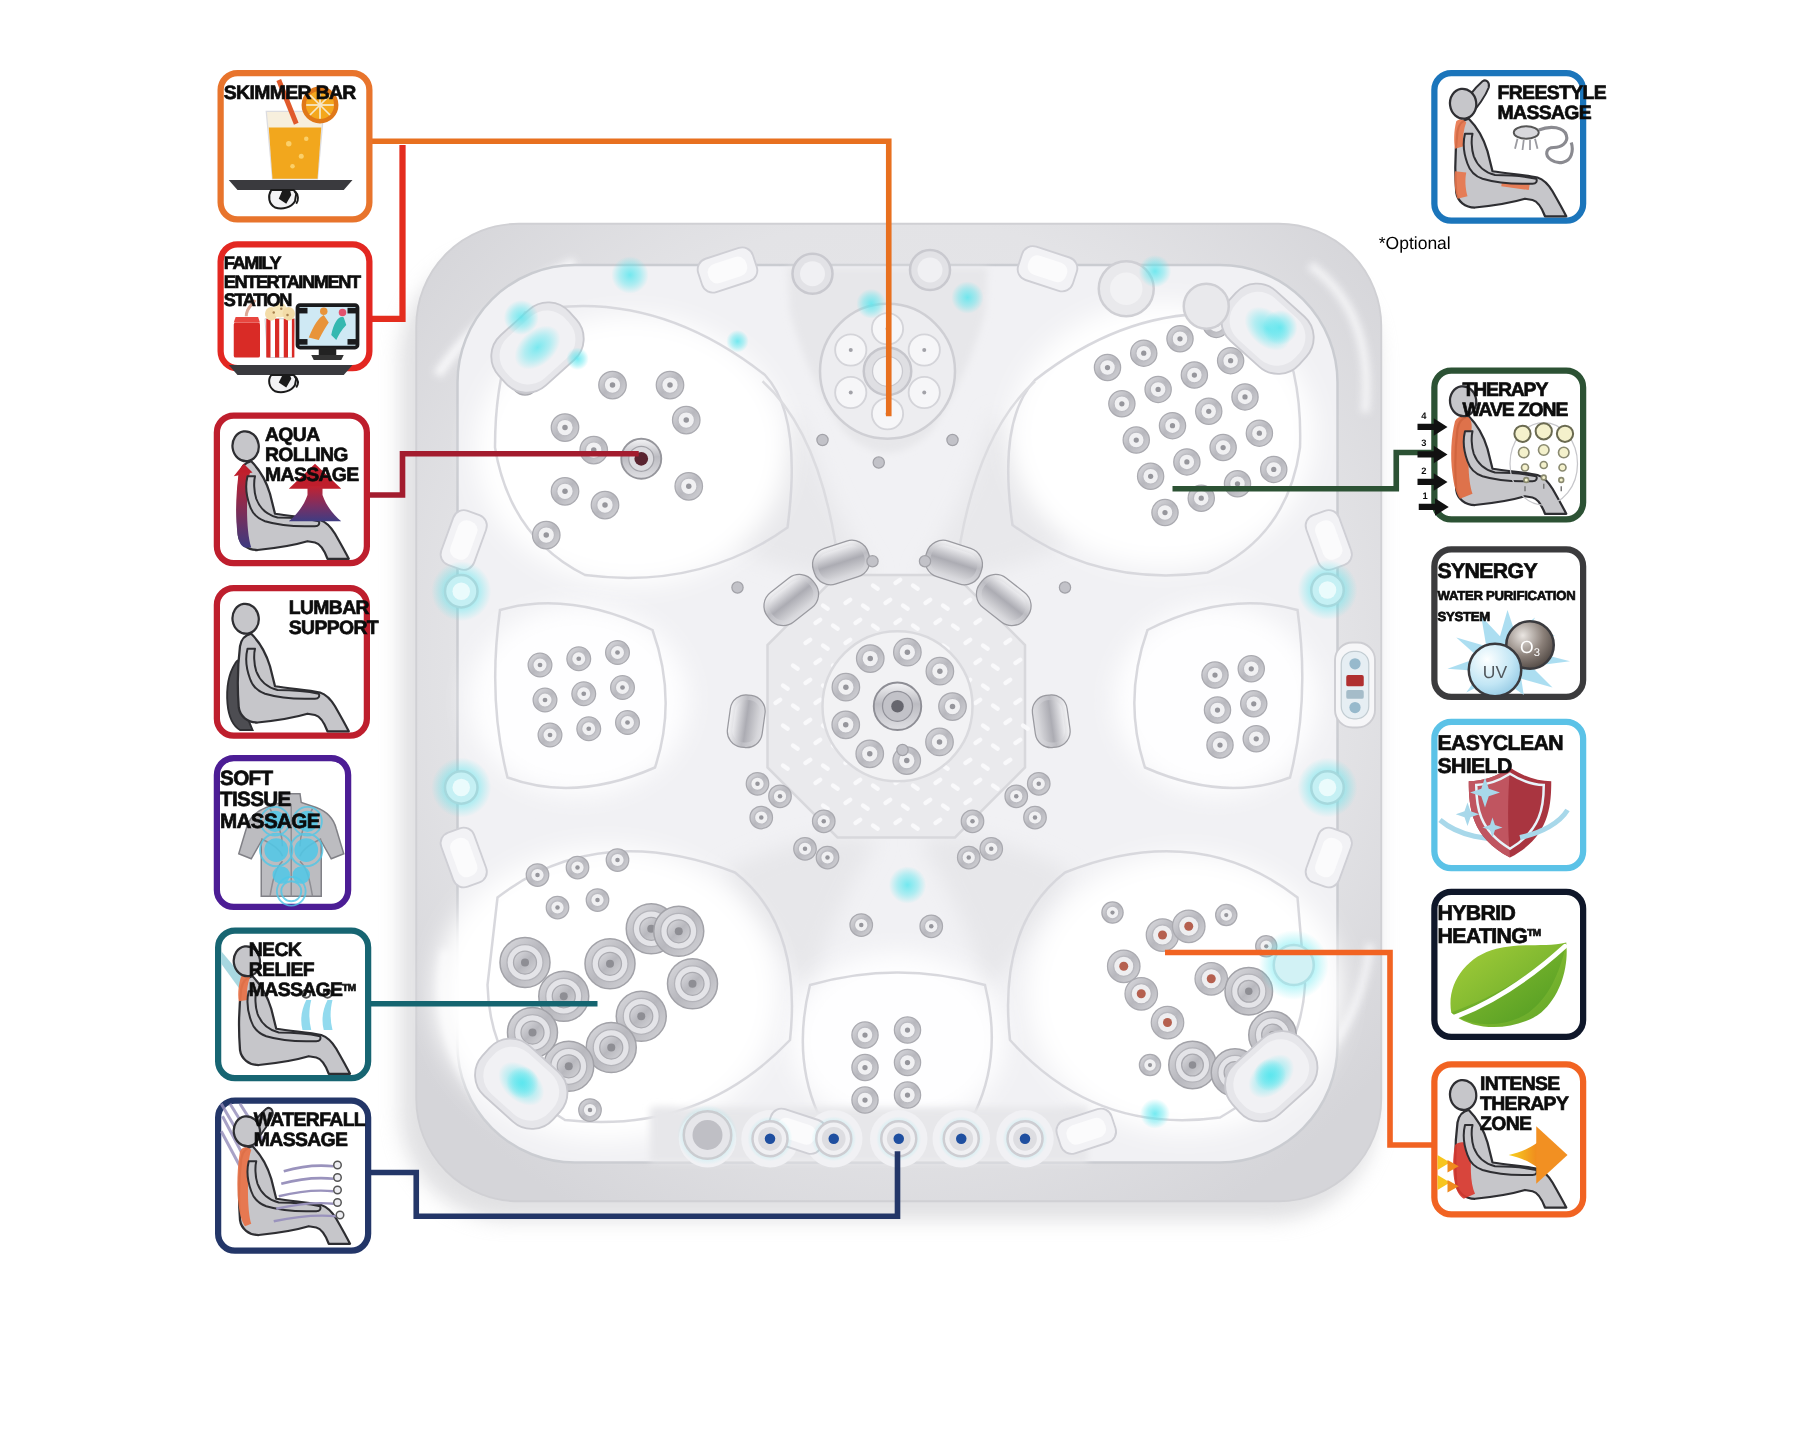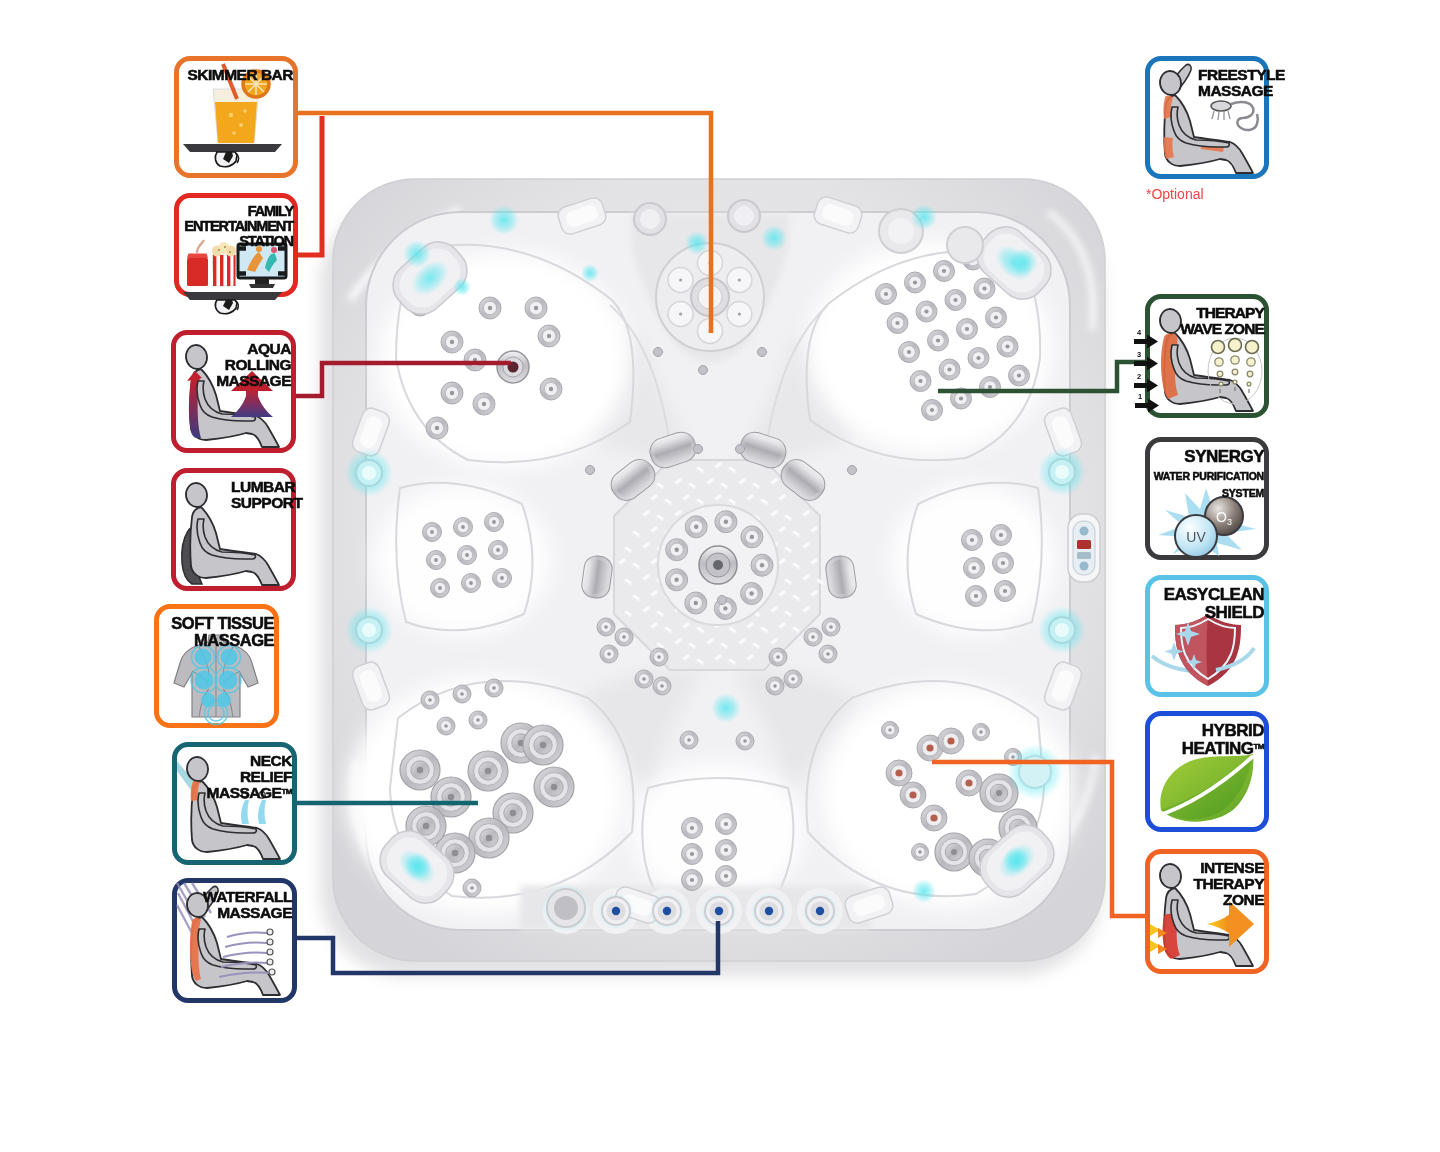--- a/index.html
+++ b/index.html
@@ -1,17 +1,17 @@
 <!DOCTYPE html>
 <html><head><meta charset="utf-8"><style>
 *{margin:0;padding:0;box-sizing:border-box}
 html,body{width:1440px;height:1152px;background:#fff;font-family:"Liberation Sans",sans-serif;position:relative;overflow:hidden}
 .cb{position:absolute;border-radius:16px;background:#fff}
-.cb .ttl{position:absolute;left:0;right:0;top:6px;font-weight:bold;text-align:right;color:#0c0c0c;line-height:1.03;letter-spacing:-0.5px;z-index:2;-webkit-text-stroke:0.55px #0c0c0c}
-.opt{position:absolute;left:1146px;top:186px;font-size:14px;color:#ef4444}
+.cb .ttl{position:absolute;left:0;right:0;top:6px;font-weight:bold;text-align:left;color:#0c0c0c;line-height:1.03;letter-spacing:-0.5px;z-index:2;-webkit-text-stroke:0.55px #0c0c0c}
+.opt{position:absolute;left:1103px;top:186px;font-size:14px;color:#000000}
 </style></head>
 <body>
 
 <svg width="1440" height="1152" viewBox="0 0 1440 1152" style="position:absolute;left:0;top:0">
 
 <defs>
 <radialGradient id="shellg" cx="50%" cy="45%" r="65%">
 <stop offset="0%" stop-color="#eaeaed"></stop>
         <stop offset="70%" stop-color="#e3e3e6"></stop>
         <stop offset="100%" stop-color="#d5d5d9"></stop>
@@ -931,21 +931,21 @@
 <div class="cb" style="left:171px;top:468px;width:125px;height:123px;border:5px solid #be1e2d">
 <svg width="115" height="113" viewBox="0 0 115 113" style="position:absolute;left:0;top:0;overflow:visible">
 <path d="M12,58 C7,66 5,78 6,90 C7,101 11,108 16,111 L26,111 C21,101 19,88 19,76 C19,69 20,63 21,58 C18,54 14,54 12,58 Z" fill="#4d4d52" stroke="#2e2e32" stroke-width="1.5"></path>
 <path d="M25,34 C31,40 37,50 40,60 C42,68 43,72 44,76 C56,78 70,79 80,81 C86,83 89,87 92,92 C96,99 100,106 103,112 L86,112 C83,104 80,100 76,99 L70,98 C60,101 40,104 30,105 C22,105 16,100 15,93 C14,80 14,60 16,44 C17,38 20,35 25,34 Z" fill="#c6c6ca" stroke="#2e2e32" stroke-width="1.8" stroke-linejoin="round"></path>
       <path d="M22,46 C20,54 21,62 24,70 C26,76 30,80 36,82 C46,85 58,86 68,86 L76,86 C79,86 80,84 79,82 C70,80 56,79 46,79 C38,77 32,72 29,64 C27,58 27,50 28,46 Z" fill="#c6c6ca" stroke="#2e2e32" stroke-width="1.6" stroke-linejoin="round"></path>
       <ellipse cx="20.5" cy="22" rx="10.5" ry="12" fill="#c6c6ca" stroke="#2e2e32" stroke-width="1.8" transform="rotate(-8 20.5 22)"></ellipse>
     </svg>
 <div class="ttl" style="font-size:15.5px;font-weight:bold;padding-left:55px">LUMBAR<br>SUPPORT</div>
 </div>
 
-<div class="cb" style="left:154px;top:604px;width:125px;height:124px;border:5px solid #f97316">
+<div class="cb" style="left:171px;top:604px;width:110px;height:124px;border:5px solid #4c1d95">
 <svg width="115" height="114" viewBox="0 0 115 114" style="position:absolute;left:0;top:0;overflow:visible">
 <g transform="translate(13,26)">
 <path d="M37,0 L51,0 L52,7 L64,11 C72,14 78,20 80,28 L86,48 L76,52 L68,38 L68,82 L46,82 L42,82 L20,82 L20,38 L12,52 L2,48 L8,28 C10,20 16,14 24,11 L36,7 Z" fill="#bcbcc0" stroke="#808086" stroke-width="1.2"></path>
 <path d="M44,8 L44,82 M27,12 C33,22 37,31 37,42 M61,12 C55,22 51,31 51,42 M20,36 C28,40 35,44 37,50 M68,36 C60,40 53,44 51,50 M27,82 C29,70 31,60 37,54 M61,82 C59,70 57,60 51,54" stroke="#8e8e93" stroke-width="1.2" fill="none"></path>
 <g fill="#4fc8e8" opacity="0.85">
 <circle cx="31" cy="22" r="8.5"></circle>
           <circle cx="57" cy="22" r="8.5"></circle>
 <circle cx="32" cy="45" r="9.5"></circle>
           <circle cx="56" cy="45" r="9.5"></circle>
 <circle cx="36" cy="65" r="7"></circle>
@@ -1106,21 +1106,21 @@
 <g fill="#a8d8ea">
 <path d="M26,8 l3,9 9,3 -9,3 -3,9 -3,-9 -9,-3 9,-3 Z"></path>
 <path d="M12,28 l2.4,7 7,2.4 -7,2.4 -2.4,7 -2.4,-7 -7,-2.4 7,-2.4 Z"></path>
 <path d="M32,40 l2,6 6,2 -6,2 -2,6 -2,-6 -6,-2 6,-2 Z"></path>
 </g>
 </g>
     </svg>
 <div class="ttl" style="font-size:17px">EASYCLEAN<br>SHIELD</div>
 </div>
 
-<div class="cb" style="left:1145px;top:711px;width:124px;height:121px;border:5px solid #1d4ed8">
+<div class="cb" style="left:1145px;top:711px;width:124px;height:121px;border:5px solid #0f172a">
 <svg width="114" height="111" viewBox="0 0 114 111" style="position:absolute;left:0;top:0;overflow:visible">
 <g transform="translate(5,38)">
 <path d="M6,56 C2,33 18,11 42,5 C62,0 82,4 98,0 C100,19 94,42 78,56 C60,70 24,73 6,56 Z" fill="url(#leafg)"></path>
 <path d="M6,56 C28,48 60,34 98,2 C92,26 84,44 68,56 C50,68 22,69 6,56 Z" fill="url(#leafg2)"></path>
 <path d="M2,62 C32,52 64,33 97,3" fill="none" stroke="#fff" stroke-width="3.8" stroke-linecap="round"></path>
 </g>
     </svg>
 <div class="ttl" style="font-size:17px">HYBRID<br>HEATING<span style="font-size:8px;vertical-align:5px">TM</span></div>
 </div>
 

